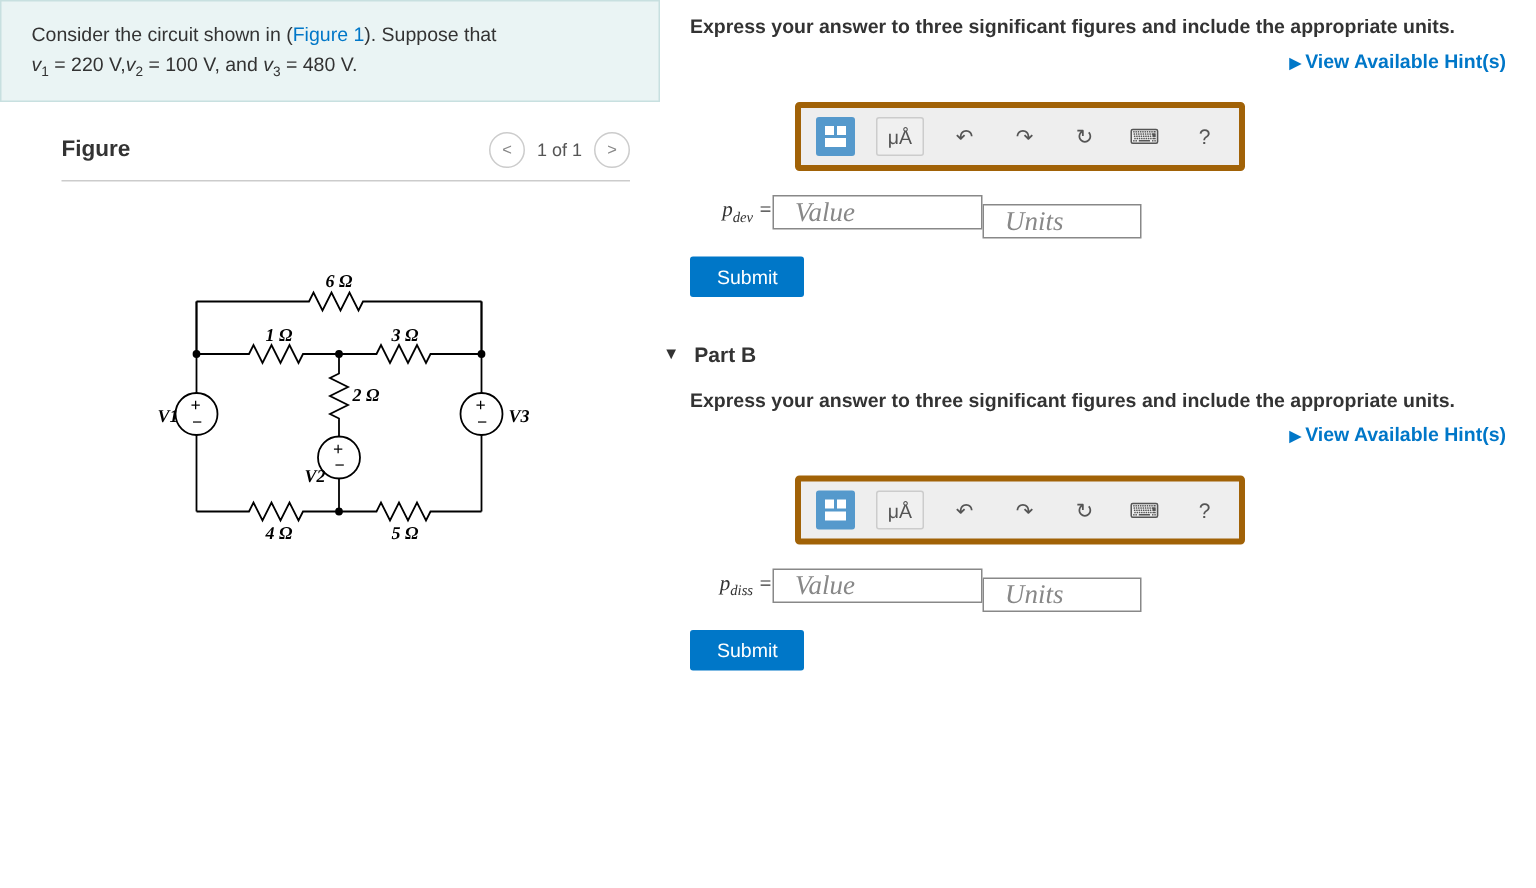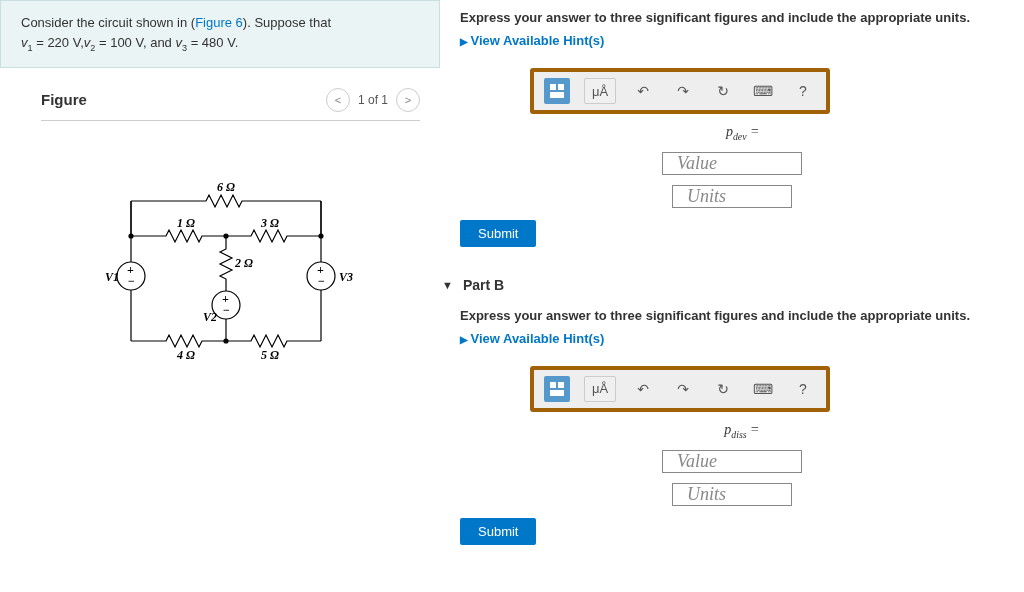--- a/index.html
+++ b/index.html
@@ -15,51 +15,51 @@
     .figure-title { font-weight: bold; font-size: 15px; }
     .figure-nav { display: flex; align-items: center; gap: 8px; }
     .nav-btn { width: 24px; height: 24px; border: 1px solid #ccc; border-radius: 50%; background: #fff; display: flex; align-items: center; justify-content: center; font-size: 11px; color: #888; cursor: pointer; }
     .nav-text { font-size: 12px; color: #555; }
     
     .circuit-img { display: flex; justify-content: center; padding: 20px 40px; }
     .circuit-box { width: 280px; height: 190px; position: relative; font-family: 'Times New Roman', serif; font-style: italic; font-size: 13px; color: #0f172a; font-weight: bold; }
     
     .part-text { line-height: 1.6; margin-bottom: 4px; }
     .part-instruction { font-weight: bold; margin-bottom: 8px; }
-    .hints-link { color: #0077c8; font-weight: bold; font-size: 13px; cursor: pointer; margin-bottom: 20px; display: block; }
+    .hints-link { color: #0077c8; font-weight: bold; font-size: 13px; cursor: pointer; margin-bottom: 20px; display: block; text-align: right; }
     .hints-link::before { content: "▶ "; font-size: 10px; }
     
     .answer-area { margin-top: 15px; }
     .toolbar { background: #eee; border: 4px solid #a16207; border-radius: 3px; padding: 6px 10px; display: inline-flex; align-items: center; gap: 14px; margin-left: 70px; margin-bottom: 10px; }
     .tool-btn { width: 26px; height: 26px; display: flex; align-items: center; justify-content: center; cursor: pointer; font-size: 14px; color: #555; }
     .tool-btn.templates { background: #5599cc; color: #fff; border-radius: 2px; }
     .tool-btn.greek { background: #f0f0f0; border: 1px solid #ccc; border-radius: 2px; width: 32px; font-size: 13px; }
     
-    .input-row { display: flex; align-items: center; gap: 10px; margin-bottom: 12px; flex-direction: column; }
+    .input-row { display: flex; align-items: center; margin-bottom: 12px; }
     .var-label { font-style: italic; font-family: 'Times New Roman', serif; font-size: 14px; min-width: 55px; text-align: right; }
     .input-box { border: 1px solid #888; padding: 0 14px; font-size: 18px; font-style: italic; color: #888; background: #fff; font-family: 'Times New Roman', serif; }
     .value-input { width: 140px; }
-    .units-input { width: 120px; }
+    .units-input { width: 106px; margin-top: 12px; }
     
     .submit-btn { background: #0077c8; color: #fff; border: none; padding: 6px 18px; font-size: 13px; cursor: pointer; border-radius: 2px; margin-left: 0; }
     
     .part-header { display: flex; align-items: center; gap: 10px; margin: 30px 0 15px -18px; }
     .part-header-title { font-weight: bold; font-size: 14px; }
     .collapse-arrow { font-size: 11px; cursor: pointer; }
     
     .link-text { color: #0077c8; }
     
     sub { font-size: 0.7em; }
   </style>
 </head>
 <body>
 
 <div class="left-panel">
   <div class="problem-box">
-    <span>Consider the circuit shown in (</span><span class="link-text">Figure 6</span><span>). Suppose that </span><br>
+    <span>Consider the circuit shown in (</span><span class="link-text">Figure 1</span><span>). Suppose that </span><br>
     <i>v</i><sub>1</sub><span> = 220 V,</span><i>v</i><sub>2</sub><span> = 100 V, and </span><i>v</i><sub>3</sub><span> = 480 V.</span>
   </div>
 
   <div class="figure-section">
     <div class="figure-header">
       <div class="figure-title">Figure</div>
       <div class="figure-nav">
         <div class="nav-btn">&lt;</div>
         <span class="nav-text">1 of 1</span>
         <div class="nav-btn">&gt;</div>

